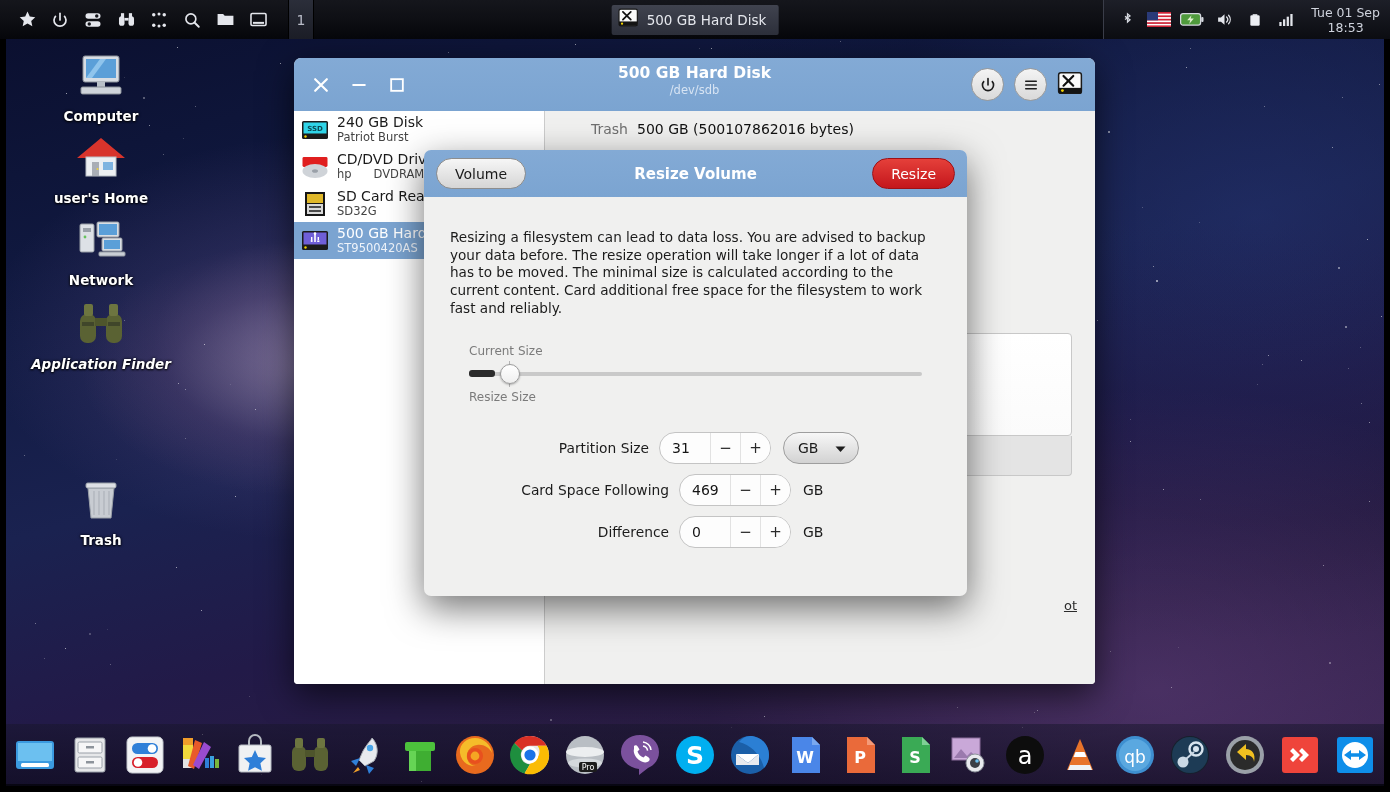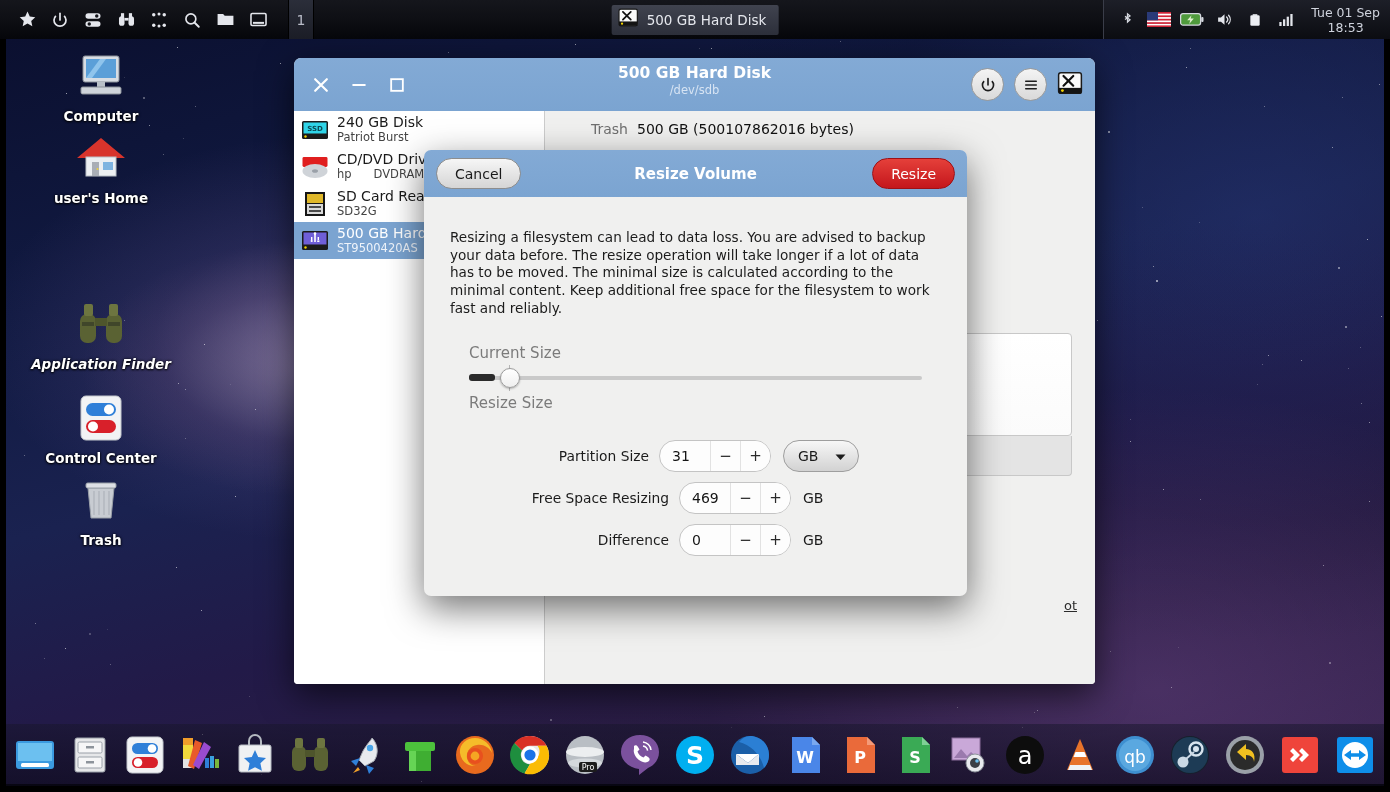--- a/index.html
+++ b/index.html
@@ -196,21 +196,21 @@
     background: linear-gradient(to bottom,#e5403a,#c4161c);
     border: 1px solid #9e1016;
     color: #fff;
   }
   #dlg-body { padding: 32px 24px 0 24px; }
   #dlg-warning {
     font-size: 13.6px; color: #1b1b1b; line-height: 1.30;
     padding: 0 2px;
   }
   #slider-area { margin-top: 27px; padding: 0 21px; }
-  .slider-cap { font-size: 15px; color: #7b7b7b; }
+  .slider-cap { font-size: 12px; color: #7b7b7b; }
   #slider-track-wrap { position: relative; height: 26px; margin-top: 3px; }
   #slider-track {
     position: absolute; left: 0; right: 0; top: 11px;
     height: 4px; border-radius: 2px; background: #c9c9c9;
   }
   #slider-fill {
     position: absolute; left: 0; top: 9px;
     width: 26px; height: 7px; border-radius: 3px; background: #2b2b2b;
   }
   #slider-handle {
@@ -602,48 +602,51 @@
         <rect x="10" y="8" width="36" height="26" rx="2" fill="#d8dde3" stroke="#8a9099"></rect>
         <rect x="13" y="11" width="30" height="19" fill="#5b9fd8"></rect>
         <path fill="#8fc4ec" d="M13 30l14-19h6L19 30z"></path>
         <rect x="24" y="34" width="8" height="5" fill="#b9c0c8"></rect>
         <rect x="8" y="39" width="40" height="7" rx="1.6" fill="#cfd4da" stroke="#8a9099"></rect>
       </svg>
     </div>
     <div class="lbl">Computer</div>
   </div>
 
+  <div class="desk-icon" style="left:31px; top:212px;">
+    <div class="glyph">
+      <svg width="56" height="56" viewBox="0 0 56 56">
+        <rect x="7" y="12" width="14" height="28" rx="1.6" fill="#dde1e6" stroke="#969ca4"></rect>
+        <rect x="10" y="16" width="8" height="4" fill="#9aa1a9"></rect>
+        <circle cx="12" cy="25" r="1.4" fill="#65c35c"></circle>
+        <rect x="24" y="10" width="22" height="15" rx="1.4" fill="#d9dee4" stroke="#969ca4"></rect>
+        <rect x="26" y="12" width="18" height="11" fill="#5b9fd8"></rect>
+        <rect x="29" y="26" width="20" height="13" rx="1.4" fill="#d9dee4" stroke="#969ca4"></rect>
+        <rect x="31" y="28" width="16" height="9" fill="#5b9fd8"></rect>
+        <rect x="26" y="40" width="26" height="4" rx="1" fill="#c9ced5" stroke="#969ca4"></rect>
+      </svg>
+    </div>
+    <div class="lbl">Network</div>
+  </div>
 
   <div class="desk-icon" style="left:31px; top:296px;font-style:italic;">
     <div class="glyph">
       <svg width="56" height="56" viewBox="0 0 56 56">
         <rect x="7" y="18" width="16" height="29" rx="7" fill="#5a6233"></rect>
         <rect x="33" y="18" width="16" height="29" rx="7" fill="#5a6233"></rect>
         <rect x="11" y="8" width="9" height="12" rx="2" fill="#6d7540"></rect>
         <rect x="36" y="8" width="9" height="12" rx="2" fill="#6d7540"></rect>
         <rect x="22" y="22" width="12" height="8" fill="#4e552c"></rect>
         <rect x="9" y="26" width="12" height="4" fill="#40462a"></rect>
         <rect x="35" y="26" width="12" height="4" fill="#40462a"></rect>
       </svg>
     </div>
     <div class="lbl">Application Finder</div>
   </div>
 
-  <div class="desk-icon" style="left:31px; top:390px;">
-    <div class="glyph">
-      <svg width="56" height="56" viewBox="0 0 56 56">
-        <rect x="8" y="6" width="40" height="44" rx="5" fill="#f2f3f5" stroke="#c3c7cd"></rect>
-        <rect x="13" y="13" width="30" height="13" rx="6.5" fill="#2f7fd8"></rect>
-        <circle cx="36" cy="19.5" r="5" fill="#fff"></circle>
-        <rect x="13" y="30" width="30" height="13" rx="6.5" fill="#d8202a"></rect>
-        <circle cx="20" cy="36.5" r="5" fill="#fff"></circle>
-      </svg>
-    </div>
-    <div class="lbl">Control Center</div>
-  </div>
 
   <div class="desk-icon" style="left:31px; top:472px;">
     <div class="glyph">
       <svg width="56" height="56" viewBox="0 0 56 56">
         <path fill="#c8ccd2" stroke="#9aa0a8" d="M15 16h26l-3 30H18z"></path>
         <rect x="13" y="11" width="30" height="5" rx="1.6" fill="#dde0e5" stroke="#9aa0a8"></rect>
         <g stroke="#a8adb5" stroke-width="1">
             <path d="M21 19v24M26 19v24M31 19v24M36 19v24"></path>
           </g>
       </svg>
@@ -774,27 +777,27 @@
         </div>
         <div id="partition-box"></div>
         <div id="partition-foot"></div>
         <div id="mount-link">ot</div>
       </div>
     </div>
   </div>
 
   <div id="resize-dialog">
     <div id="dlg-head">
-      <div class="pill-btn">Cancel</div>
+      <div class="pill-btn">Volume</div>
       <div id="dlg-title">Resize Volume</div>
       <div class="pill-btn primary">Resize</div>
     </div>
 
     <div id="dlg-body">
-      <div id="dlg-warning">Resizing a filesystem can lead to data loss. You are advised to backup your data before. The resize operation will take longer if a lot of data has to be moved. The minimal size is calculated according to the minimal content. Keep additional free space for the filesystem to work fast and reliably.</div>
+      <div id="dlg-warning">Resizing a filesystem can lead to data loss. You are advised to backup your data before. The resize operation will take longer if a lot of data has to be moved. The minimal size is calculated according to the current content. Card additional free space for the filesystem to work fast and reliably.</div>
 
       <div id="slider-area">
         <div class="slider-cap">Current Size</div>
         <div id="slider-track-wrap">
           <div id="slider-track"></div>
           <div id="slider-fill"></div>
           <div class="slider-tick" style="left:40px; top:0;"></div>
           <div class="slider-tick" style="left:40px; top:19px;"></div>
           <div id="slider-handle" style="left:31px;"></div>
         </div>
@@ -813,21 +816,21 @@
             <span>GB</span>
             <span>
               <svg width="11" height="8" viewBox="0 0 11 8">
                   <path fill="#1d1d1d" d="M0.5 1.5h10L5.5 7z"></path>
                 </svg>
             </span>
           </div>
         </div>
 
         <div class="field-row">
-          <span class="field-lbl">Free Space Resizing</span>
+          <span class="field-lbl">Card Space Following</span>
           <div class="spin">
             <div class="val">469</div>
             <div class="sbtn">−</div>
             <div class="sbtn">+</div>
           </div>
           <span class="unit-txt">GB</span>
         </div>
 
         <div class="field-row">
           <span class="field-lbl">Difference</span>

